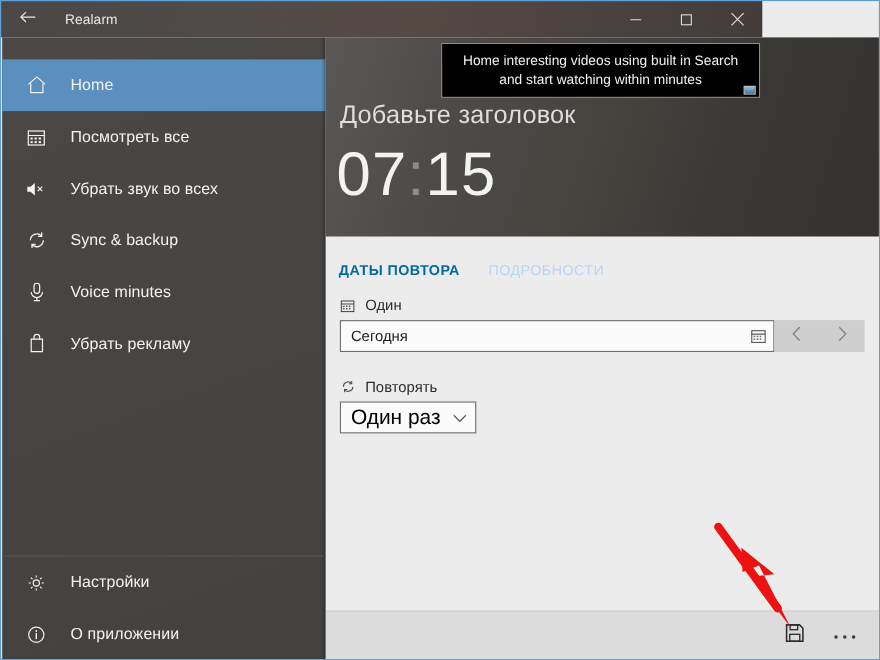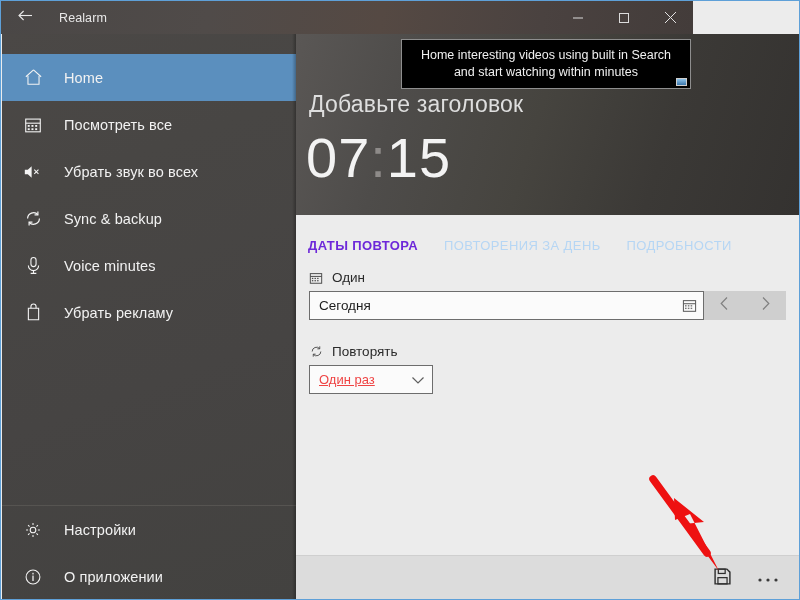--- a/index.html
+++ b/index.html
@@ -199,21 +199,21 @@
   }
   .tab {
     font-size: 13px;
     letter-spacing: .4px;
     padding-bottom: 8px;
     margin-right: 26px;
     white-space: nowrap;
     color: #b6d6f4;
   }
   .tab.active {
-    color: #6d28d9;
+    color: #0369a1;
     font-weight: bold;
   }
 
   
   .form { padding: 9px 13px 0 13px; }
   .field-label {
     display: flex;
     align-items: center;
     color: #2b2b2b;
     font-size: 13.5px;
@@ -265,24 +265,23 @@
     height: 29px;
     background: #fbfbfb;
     border: 1px solid #6d6d6d;
     box-sizing: border-box;
     display: flex;
     align-items: center;
     padding: 0 7px 0 9px;
   }
   .select-value {
     flex: 1;
-    font-size: 13px;
-    color: #ef4444;
+    font-size: 19px;
+    color: #000000;
     white-space: nowrap;
-    text-decoration: underline;
   }
   .select-chev { color: #5f5f5f; display: flex; align-items: center; }
 
   
   .cmdbar {
     position: absolute;
     left: 0;
     bottom: 0;
     width: 503px;
     height: 45px;
@@ -461,21 +460,20 @@
         <div class="toast-text">
           <span>Home interesting videos using built in Search</span><br>
           <span>and start watching within minutes</span>
         </div>
         <div class="toast-badge"></div>
       </div>
     </div>
 
     <div class="tabs">
       <div class="tab active">ДАТЫ ПОВТОРА</div>
-      <div class="tab">ПОВТОРЕНИЯ ЗА ДЕНЬ</div>
       <div class="tab">ПОДРОБНОСТИ</div>
     </div>
 
     <div class="form">
 
       <div class="field-label">
         <span class="li">
           <svg width="14" height="14" viewBox="0 0 16 16">
             <rect x="1.5" y="3" width="13" height="11" stroke="#4a4a4a" stroke-width="1.1" fill="none"></rect>
             <path d="M1.5 6.2 H14.5" stroke="#4a4a4a" stroke-width="1.1"></path>

